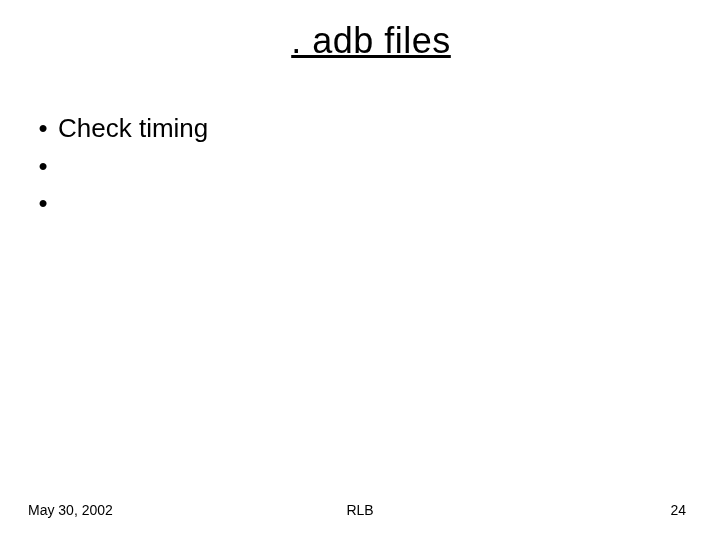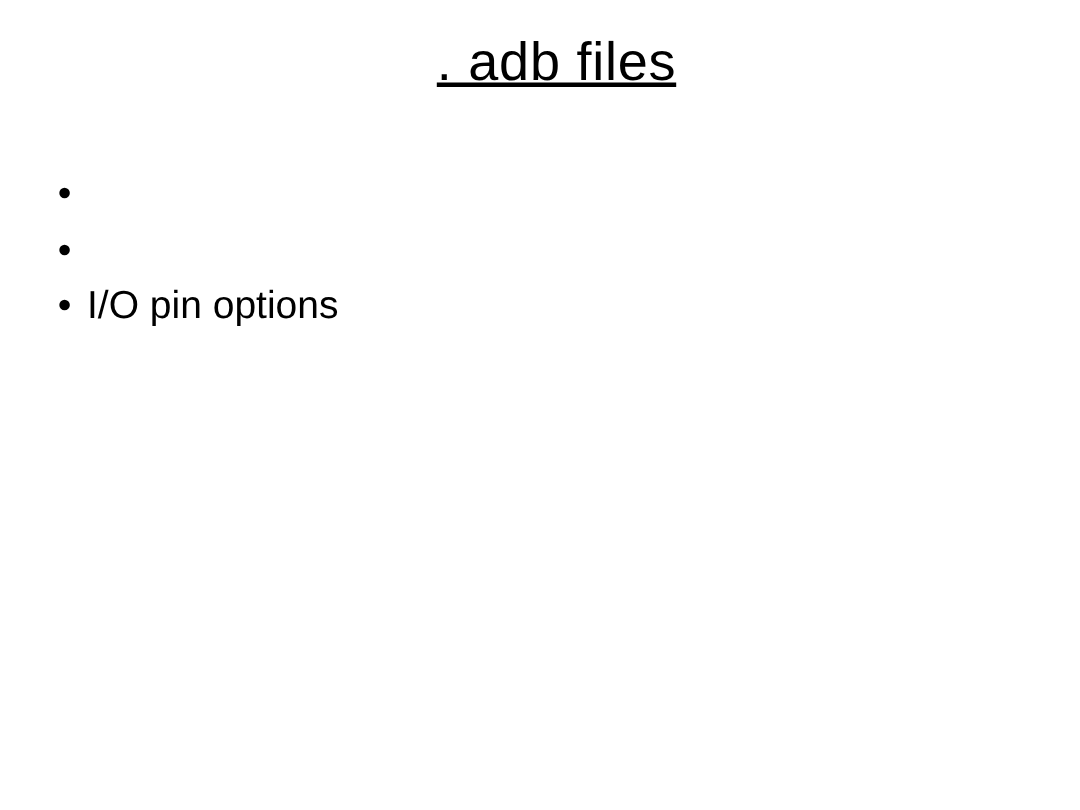--- a/index.html
+++ b/index.html
@@ -69,24 +69,29 @@
 </head>
 <body>
 
 <div class="slide">
 
   <div class="title">. adb files</div>
 
   <div class="bullets">
     <div class="bullet">
       <span class="dotmark">•</span>
+      <span>Check timing</span>
     </div>
     <div class="bullet">
       <span class="dotmark">•</span>
     </div>
     <div class="bullet">
       <span class="dotmark">•</span>
-      <span>I/O pin options</span>
     </div>
   </div>
 
+  <div class="footer">
+    <span class="footer-left">May 30, 2002</span>
+    <span class="footer-center">RLB</span>
+    <span class="footer-right">24</span>
+  </div>
 
 </div>
 
 </body></html>

